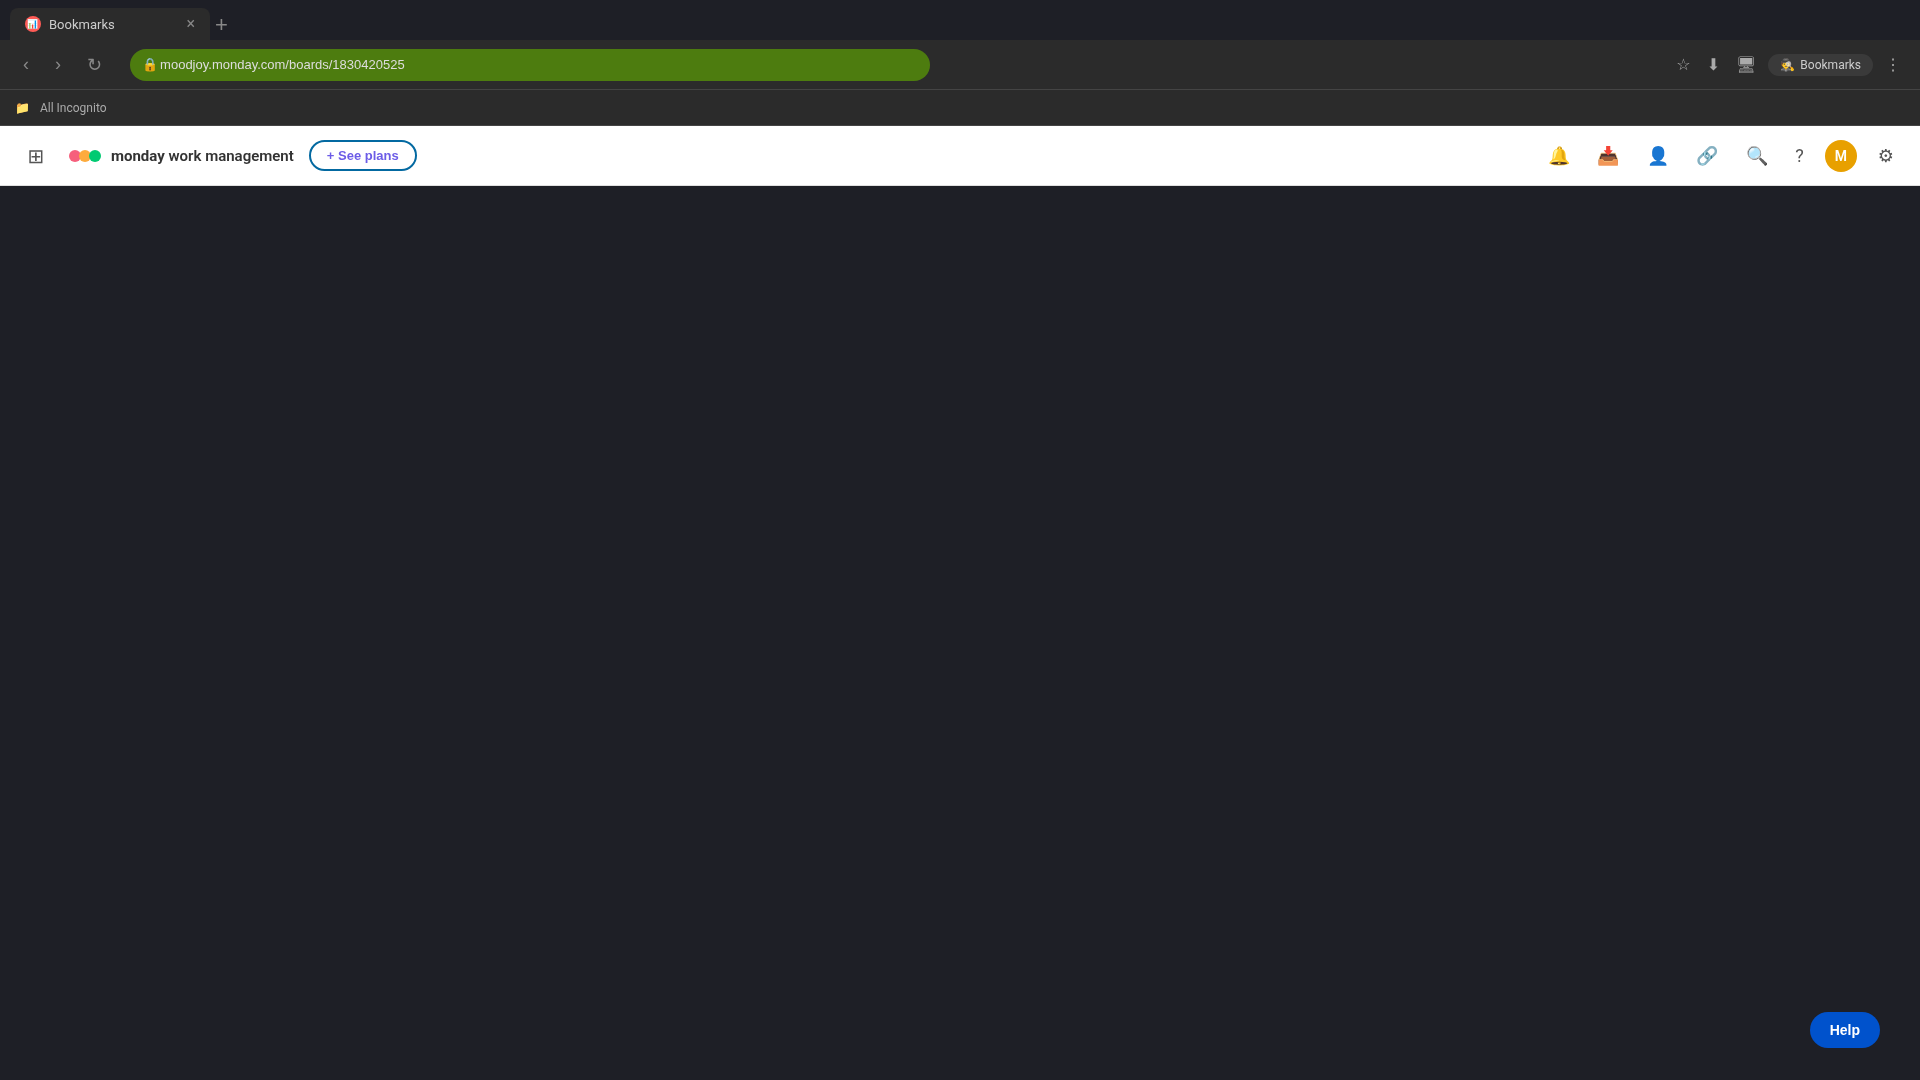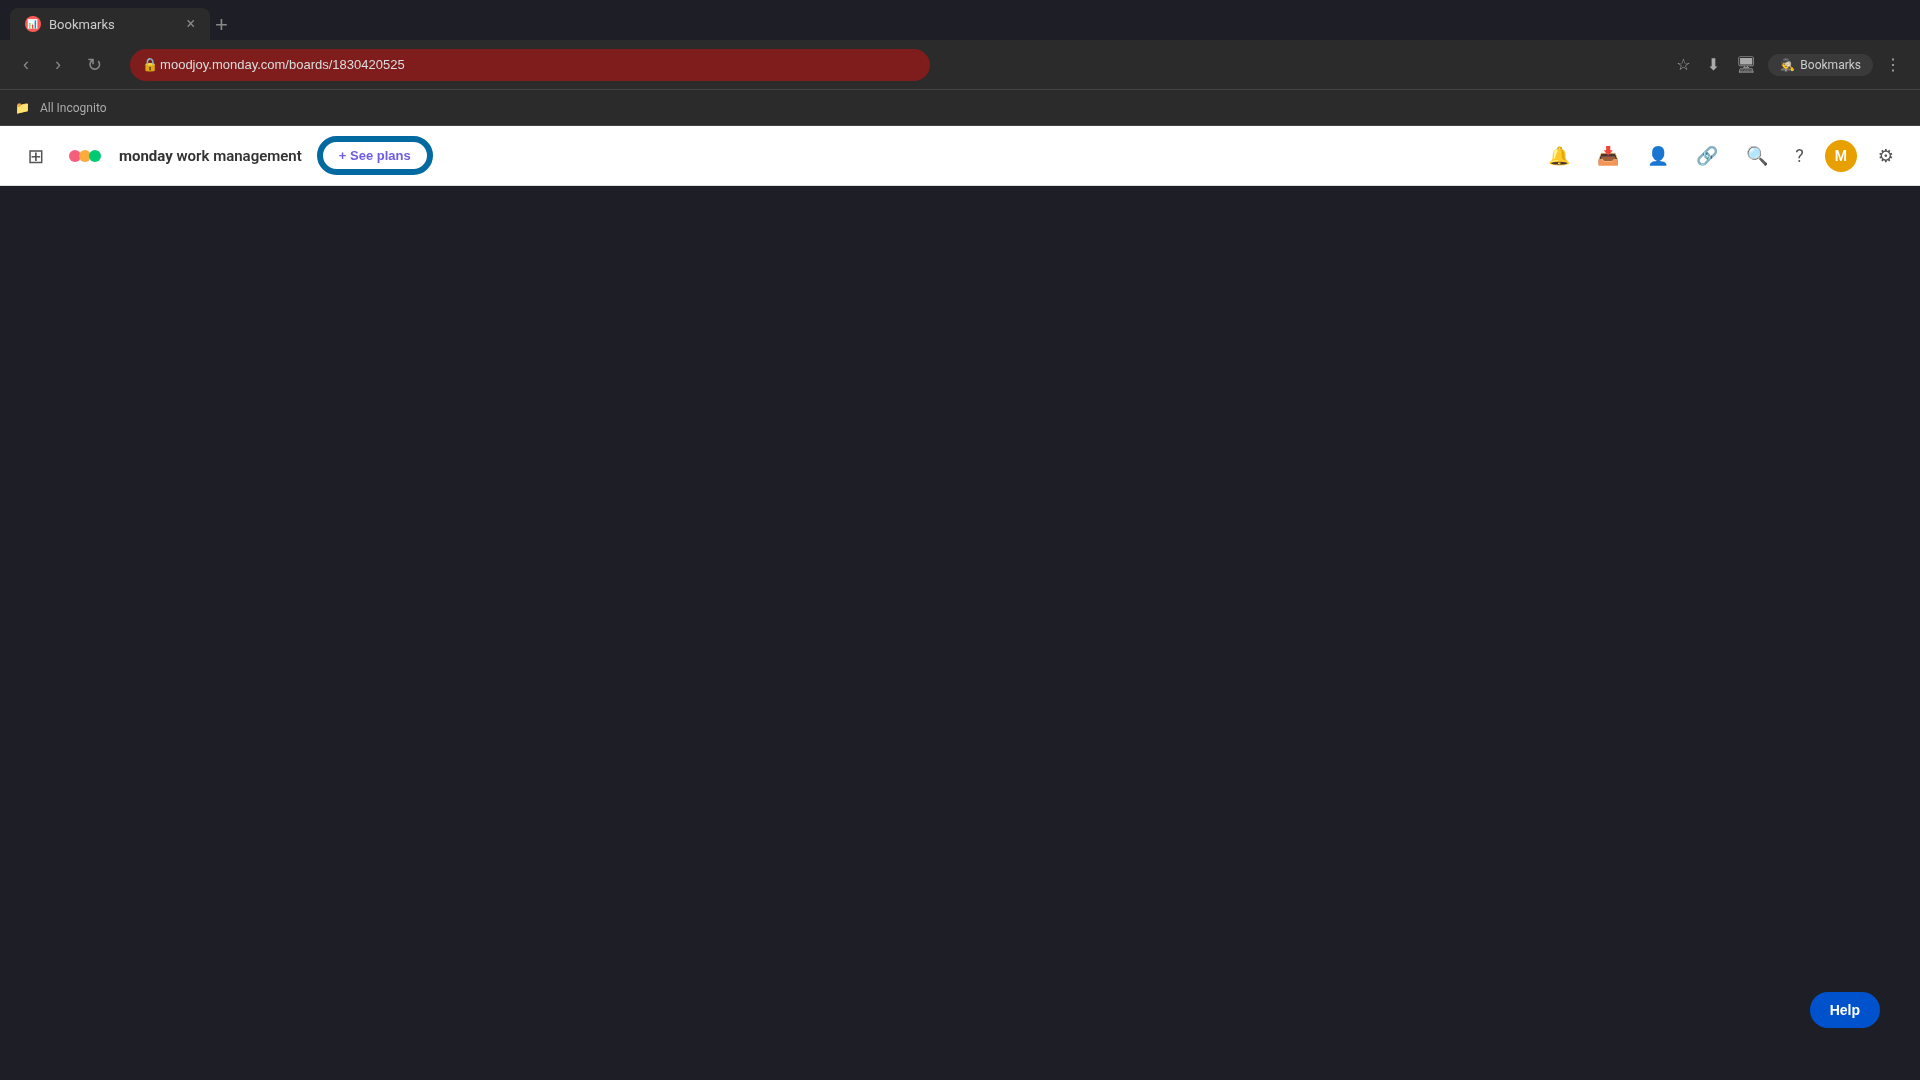--- a/index.html
+++ b/index.html
@@ -6,36 +6,36 @@
     body { font-family: -apple-system, BlinkMacSystemFont, 'Segoe UI', Roboto, sans-serif; background: #1e1f26; color: #333; font-size: 14px; width: 1920px; height: 1080px; overflow: hidden; }
     .browser-tabs { background: #1e1f26; height: 40px; display: flex; align-items: flex-end; padding-left: 10px; }
     .browser-tab { background: #2b2b2b; border-radius: 8px 8px 0 0; padding: 0 15px; height: 32px; display: flex; align-items: center; gap: 8px; font-size: 13px; color: #ccc; min-width: 200px; }
     .browser-tab .tab-favicon { width: 16px; height: 16px; background: #ff5b56; border-radius: 50%; display: flex; align-items: center; justify-content: center; font-size: 9px; color: white; }
     .browser-tab .tab-close { margin-left: auto; color: #888; cursor: pointer; font-size: 16px; line-height: 1; }
     .browser-tab-add { background: transparent; border: none; color: #888; font-size: 22px; margin-left: 5px; margin-bottom: 2px; cursor: pointer; }
     .browser-nav { background: #2b2b2b; height: 50px; display: flex; align-items: center; padding: 0 15px; gap: 10px; border-bottom: 1px solid #444; }
     .nav-btn { background: none; border: none; color: #888; font-size: 18px; cursor: pointer; padding: 4px 8px; border-radius: 4px; }
     .address-bar-container { flex: 1; display: flex; align-items: center; position: relative; max-width: 800px; margin: 0 10px; }
     .address-bar-lock { position: absolute; left: 12px; color: #888; font-size: 13px; }
-    .address-bar-input { width: 100%; background: #7f1d1d; border: none; border-radius: 20px; height: 32px; padding: 0 15px 0 30px; color: #ddd; font-size: 13px; outline: none; }
+    .address-bar-input { width: 100%; background: #4d7c0f; border: none; border-radius: 20px; height: 32px; padding: 0 15px 0 30px; color: #ddd; font-size: 13px; outline: none; }
     .nav-actions { display: flex; align-items: center; gap: 8px; color: #888; margin-left: auto; }
     .nav-action-btn { background: none; border: none; color: #aaa; cursor: pointer; font-size: 16px; padding: 4px; }
     .incognito-badge { background: #3a3a3a; border-radius: 15px; padding: 4px 12px; color: #ccc; font-size: 12px; display: flex; align-items: center; gap: 5px; }
     .bookmarks-bar { background: #2b2b2b; height: 36px; display: flex; align-items: center; padding: 0 15px; border-bottom: 1px solid #444; gap: 10px; color: #aaa; font-size: 12px; }
 
     
     .app-topbar { position: absolute; top: 130px; left: 0; right: 0; height: 60px; background: #fff; border-bottom: 1px solid #e0e0e0; display: flex; align-items: center; padding: 0 20px; gap: 15px; z-index: 100; }
     .app-menu-icon { width: 32px; height: 32px; display: flex; align-items: center; justify-content: center; cursor: pointer; color: #555; font-size: 20px; }
-    .app-logo { display: flex; align-items: center; gap: 16px; }
-    .see-plans-btn { border: 6px solid #0369a1; color: #6c5ce7; background: transparent; border-radius: 20px; padding: 6px 16px; font-size: 13px; font-weight: 600; cursor: pointer; display: flex; align-items: center; gap: 5px; }
+    .app-logo { display: flex; align-items: center; gap: 8px; }
+    .see-plans-btn { border: 2px solid #0369a1; color: #6c5ce7; background: transparent; border-radius: 20px; padding: 6px 16px; font-size: 13px; font-weight: 600; cursor: pointer; display: flex; align-items: center; gap: 5px; }
     .topbar-icon { color: #555; font-size: 18px; cursor: pointer; padding: 6px; border-radius: 50%; }
     .topbar-avatar { width: 32px; height: 32px; border-radius: 50%; background: #e8a000; display: flex; align-items: center; justify-content: center; color: white; font-size: 14px; font-weight: 600; cursor: pointer; }
 
     
-    .help-btn { position: fixed; bottom: 52px; right: 40px; background: #0052cc; color: white; border: none; border-radius: 20px; padding: 10px 20px; font-size: 14px; font-weight: 600; cursor: pointer; z-index: 1000; }
+    .help-btn { position: fixed; bottom: 32px; right: 40px; background: #0052cc; color: white; border: none; border-radius: 20px; padding: 10px 20px; font-size: 14px; font-weight: 600; cursor: pointer; z-index: 1000; }
   </style>
 </head>
 <body>
 
 <div>
 
   <div class="browser-tabs">
     <div class="browser-tab">
       <div class="tab-favicon">📊</div>
       <span>Bookmarks</span>

